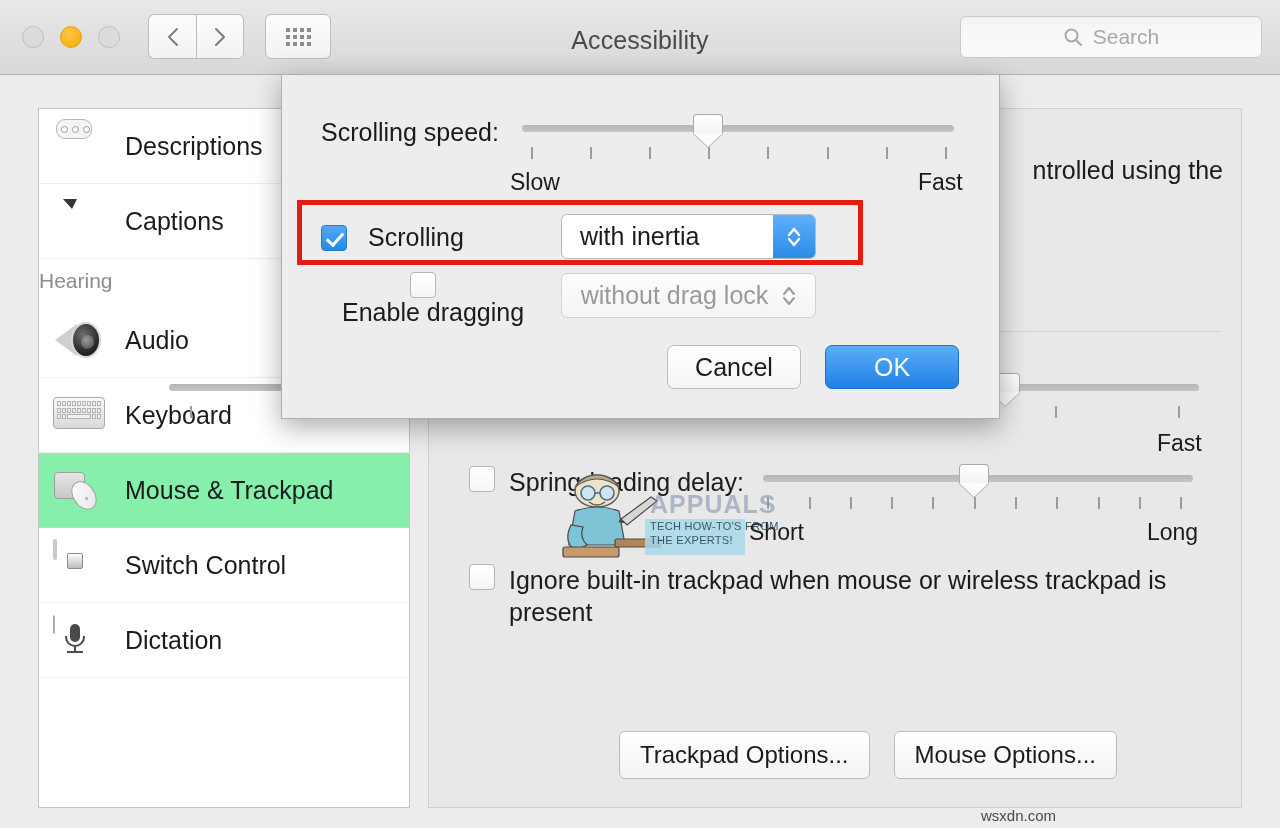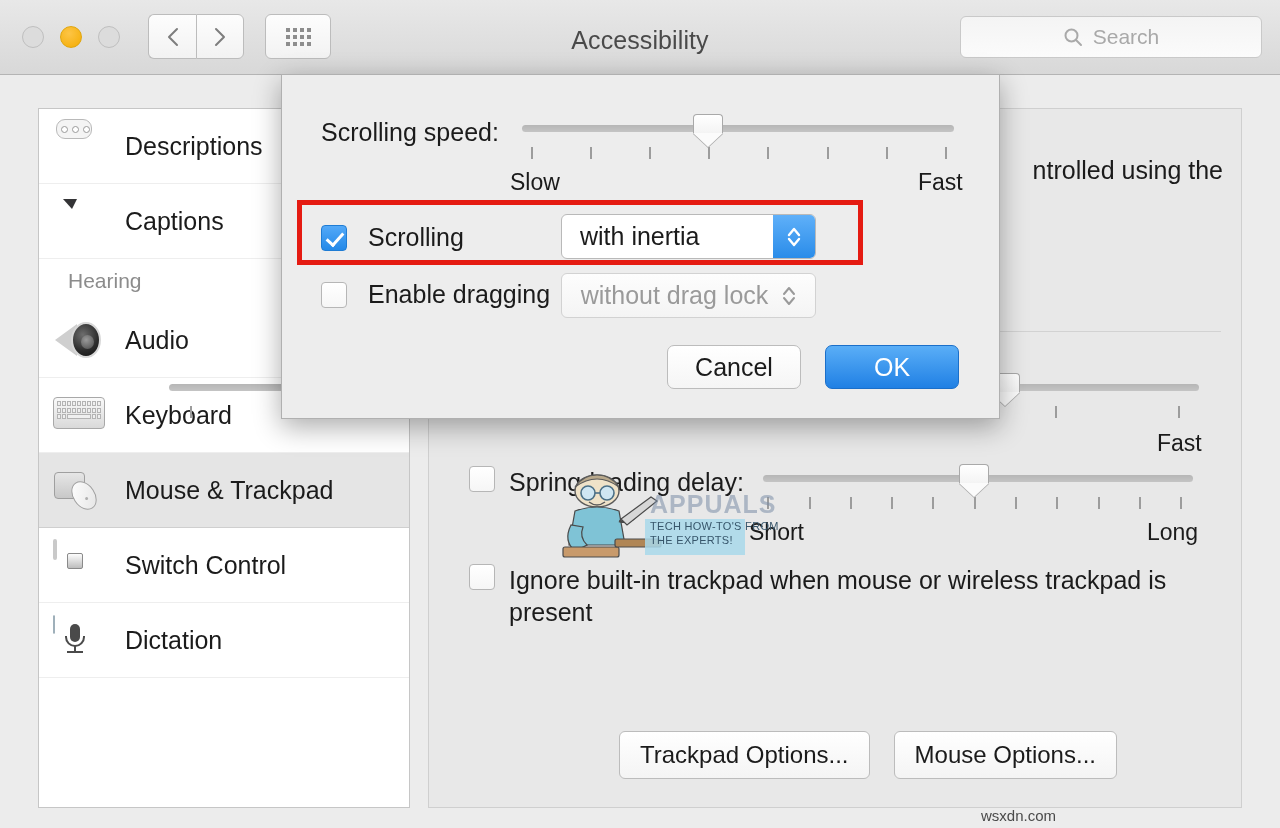--- a/index.html
+++ b/index.html
@@ -123,26 +123,26 @@
     box-sizing: border-box;
     overflow: hidden;
   }
   .srow {
     display: flex; align-items: center;
     height: 75px;
     padding-left: 14px;
     box-sizing: border-box;
     border-bottom: 1px solid #eeeeee;
   }
-  .srow.selected { background: #e5e5e5; border-bottom-color: #cfcfcf; }
+  .srow.selected { background: #86efac; border-bottom-color: #cfcfcf; }
   .srow .label { font-size: 25px; color: #1b1b1b; margin-left: 18px; }
   .sheader {
     height: 44px;
     display: flex; align-items: center;
-    padding-left: 29px;
+    padding-left: 0;
     font-size: 21px;
     color: #8c8c8c;
     box-sizing: border-box;
   }
   .sicon { width: 54px; height: 48px; position: relative; flex: 0 0 54px; }
 
   
   .ic-desc {
     width: 52px; height: 40px; border-radius: 3px;
     background: linear-gradient(to bottom, #4b3d5e 0%, #7b5d7e 22%, #c98a93 58%, #e3b0a8 100%);
@@ -751,21 +751,21 @@
     <div class="popup enabled" style="position:absolute; left:279px; top:139px;">
       <span class="ptext">with inertia</span>
       <span class="arrows">
         <svg width="16" height="26" viewBox="0 0 16 26">
           <polyline points="3,11 8,5 13,11" fill="none" stroke="#ffffff" stroke-width="2.4" stroke-linecap="round" stroke-linejoin="round"></polyline>
           <polyline points="3,15 8,21 13,15" fill="none" stroke="#ffffff" stroke-width="2.4" stroke-linecap="round" stroke-linejoin="round"></polyline>
         </svg>
       </span>
     </div>
 
-    <div class="sheet-row" style="left:39px; top:205px;">
+    <div class="sheet-row" style="left:39px; top:197px;flex-direction:column;">
       <span class="check off"></span>
       <span class="rlabel">Enable dragging</span>
     </div>
     <div class="popup disabled" style="position:absolute; left:279px; top:198px;">
       <span class="ptext">without drag lock</span>
       <span class="arrows">
         <svg width="14" height="24" viewBox="0 0 14 24">
           <polyline points="2,10 7,4 12,10" fill="none" stroke="#9a9a9a" stroke-width="2" stroke-linecap="round" stroke-linejoin="round"></polyline>
           <polyline points="2,14 7,20 12,14" fill="none" stroke="#9a9a9a" stroke-width="2" stroke-linecap="round" stroke-linejoin="round"></polyline>
         </svg>

